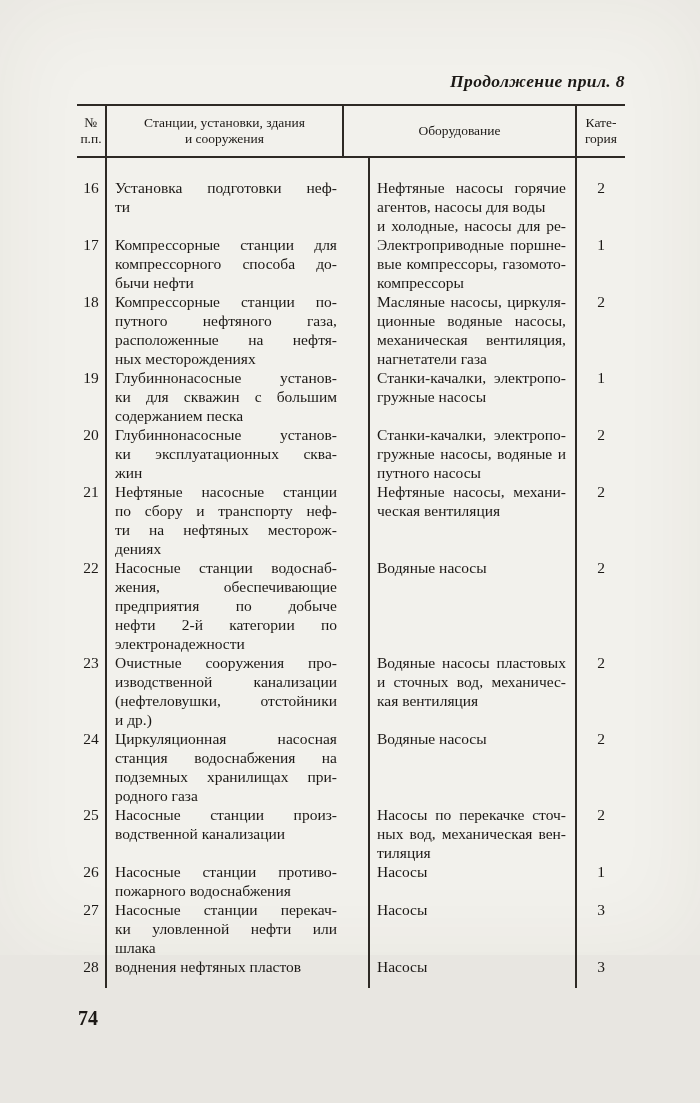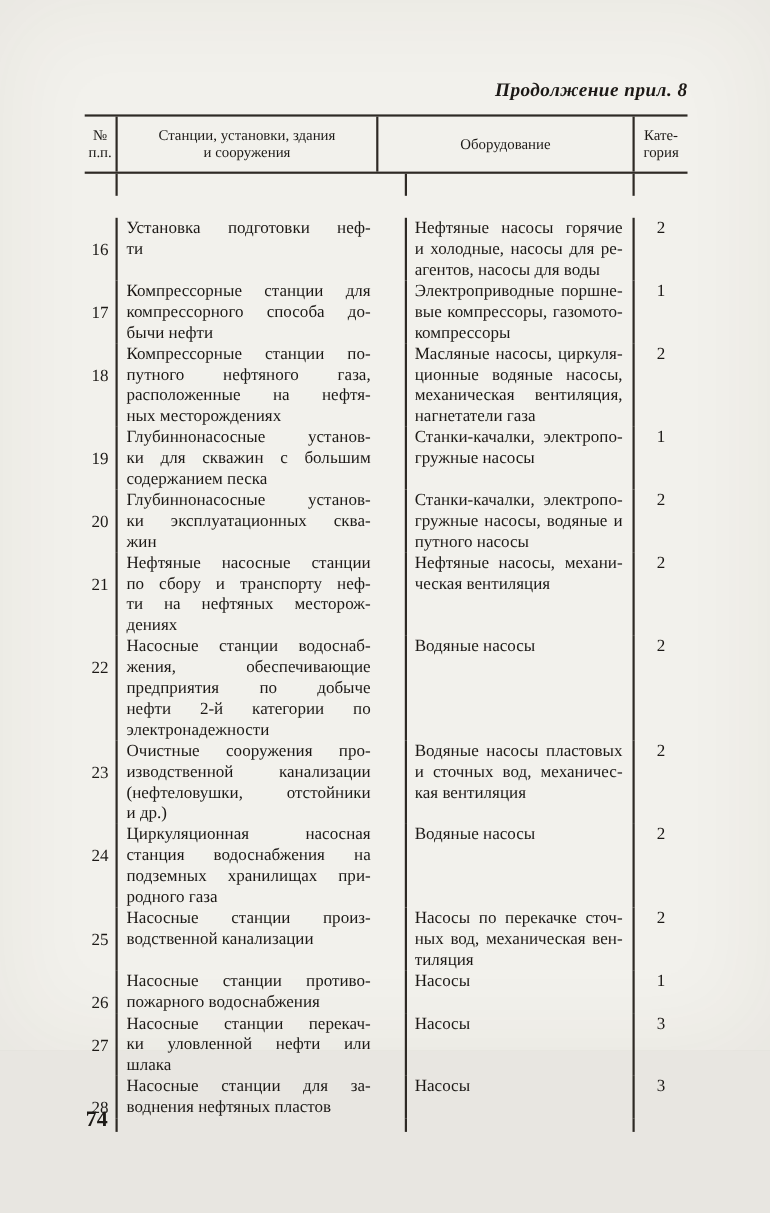--- a/index.html
+++ b/index.html
@@ -44,21 +44,21 @@
     flex-direction:column;
     justify-content:center;
     align-items:center;
     font-size:13.5px;
     line-height:16px;
     text-align:center;
   }
   .cell{min-width:0;}
   .cell.c2,.cell.c3,.cell.c4{border-left:2px solid var(--rule,#2e2a25);}
   .tbody .cell{font-size:15.5px;}
-  .tbody .cell.c1{text-align:center;line-height:19px;margin-top:20px;}
+  .tbody .cell.c1{text-align:center;line-height:19px;}
   .tbody .cell.c2{padding:0 5px 0 8px;}
   .tbody .cell.c3{padding:0 9px 0 7px;margin-left:26px;}
   .tbody .cell.c4{text-align:center;line-height:19px;}
   .ln{
     line-height:19px;height:19px;
     white-space:nowrap;
   }
   .ln.j{
     text-align:justify;
     text-align-last:justify;
@@ -106,22 +106,22 @@
           <div class="cell c4" style="height: 20px;"></div>
         </div>
         <div class="row">
           <div class="cell c1">16</div>
           <div class="cell c2">
             <div class="ln j">Установка подготовки неф-</div>
             <div class="ln">ти</div>
           </div>
           <div class="cell c3">
             <div class="ln j">Нефтяные насосы горячие</div>
+            <div class="ln">агентов, насосы для воды</div>
             <div class="ln j">и холодные, насосы для ре-</div>
-            <div class="ln">агентов, насосы для воды</div>
           </div>
           <div class="cell c4">2</div>
         </div>
         <div class="row">
           <div class="cell c1">17</div>
           <div class="cell c2">
             <div class="ln j">Компрессорные станции для</div>
             <div class="ln j">компрессорного способа до-</div>
             <div class="ln">бычи нефти</div>
           </div>
@@ -263,21 +263,20 @@
             <div class="ln">шлака</div>
           </div>
           <div class="cell c3">
             <div class="ln">Насосы</div>
           </div>
           <div class="cell c4">3</div>
         </div>
         <div class="row">
           <div class="cell c1">28</div>
           <div class="cell c2">
-            <div class="ln j">Насосные станции для за-</div>
             <div class="ln">воднения нефтяных пластов</div>
           </div>
           <div class="cell c3">
             <div class="ln">Насосы</div>
           </div>
           <div class="cell c4">3</div>
         </div>
         <div class="row">
           <div class="cell c1" style="height: 12px;"></div>
           <div class="cell c2" style="height: 12px;"></div>

